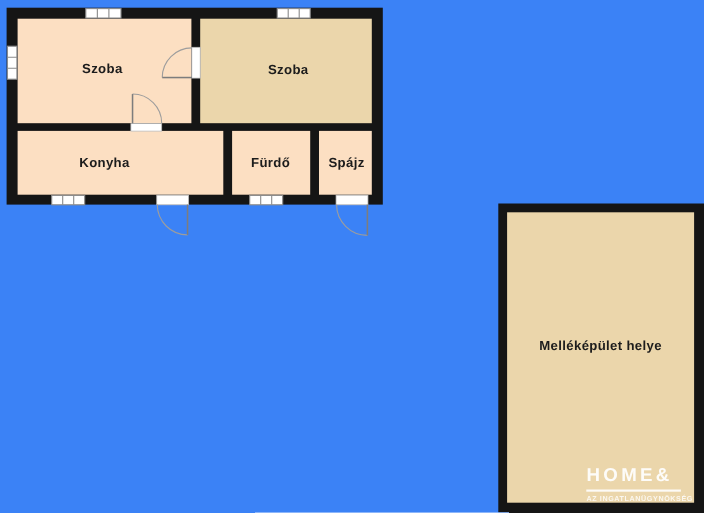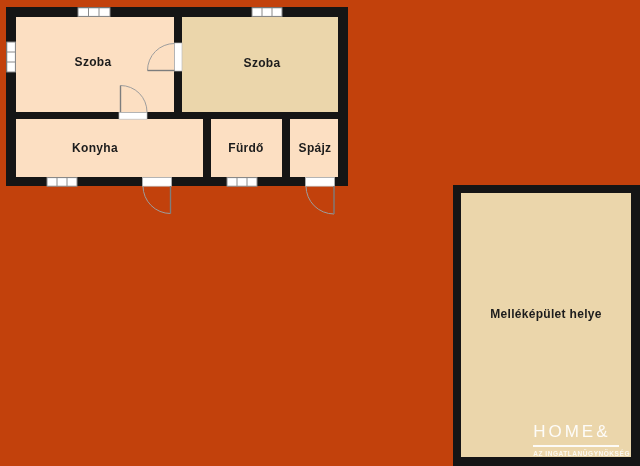--- a/index.html
+++ b/index.html
@@ -1,19 +1,19 @@
 <!DOCTYPE html>
 <html><head>
 <meta charset="utf-8">
 <style>
   html,body{margin:0;padding:0;}
   .stage{
     position:relative;
     width:640px;height:466px;
-    background:#c2410c;
+    background:#3b82f6;
     overflow:hidden;
     font-family:"Liberation Sans", sans-serif;
   }
   svg{position:absolute;left:0;top:0;}
 
   .wall{fill:#151515;}
   .floor-light{fill:#fcdfc2;}
   .floor-dark{fill:#ebd6ab;}
 
   .window-box{fill:#ffffff;stroke:#8a8a8a;stroke-width:1;}
@@ -30,21 +30,21 @@
     text-anchor:middle;
   }
 
   .logo{
     position:absolute;
     right:10px;bottom:9px;
     color:#ffffff;
     text-align:left;
   }
   .logo-line{
-    font-size:17px;font-weight:normal;
+    font-size:17px;font-weight:bold;
     letter-spacing:3px;line-height:20px;
     opacity:0.93;white-space:nowrap;
   }
   .logo-rule{
     height:2px;background:#ffffff;opacity:0.9;
     margin:3px 0 3px 0;width:86px;
   }
   .logo-tagline{
     font-size:6.5px;font-weight:bold;
     letter-spacing:0.55px;opacity:0.82;white-space:nowrap;

